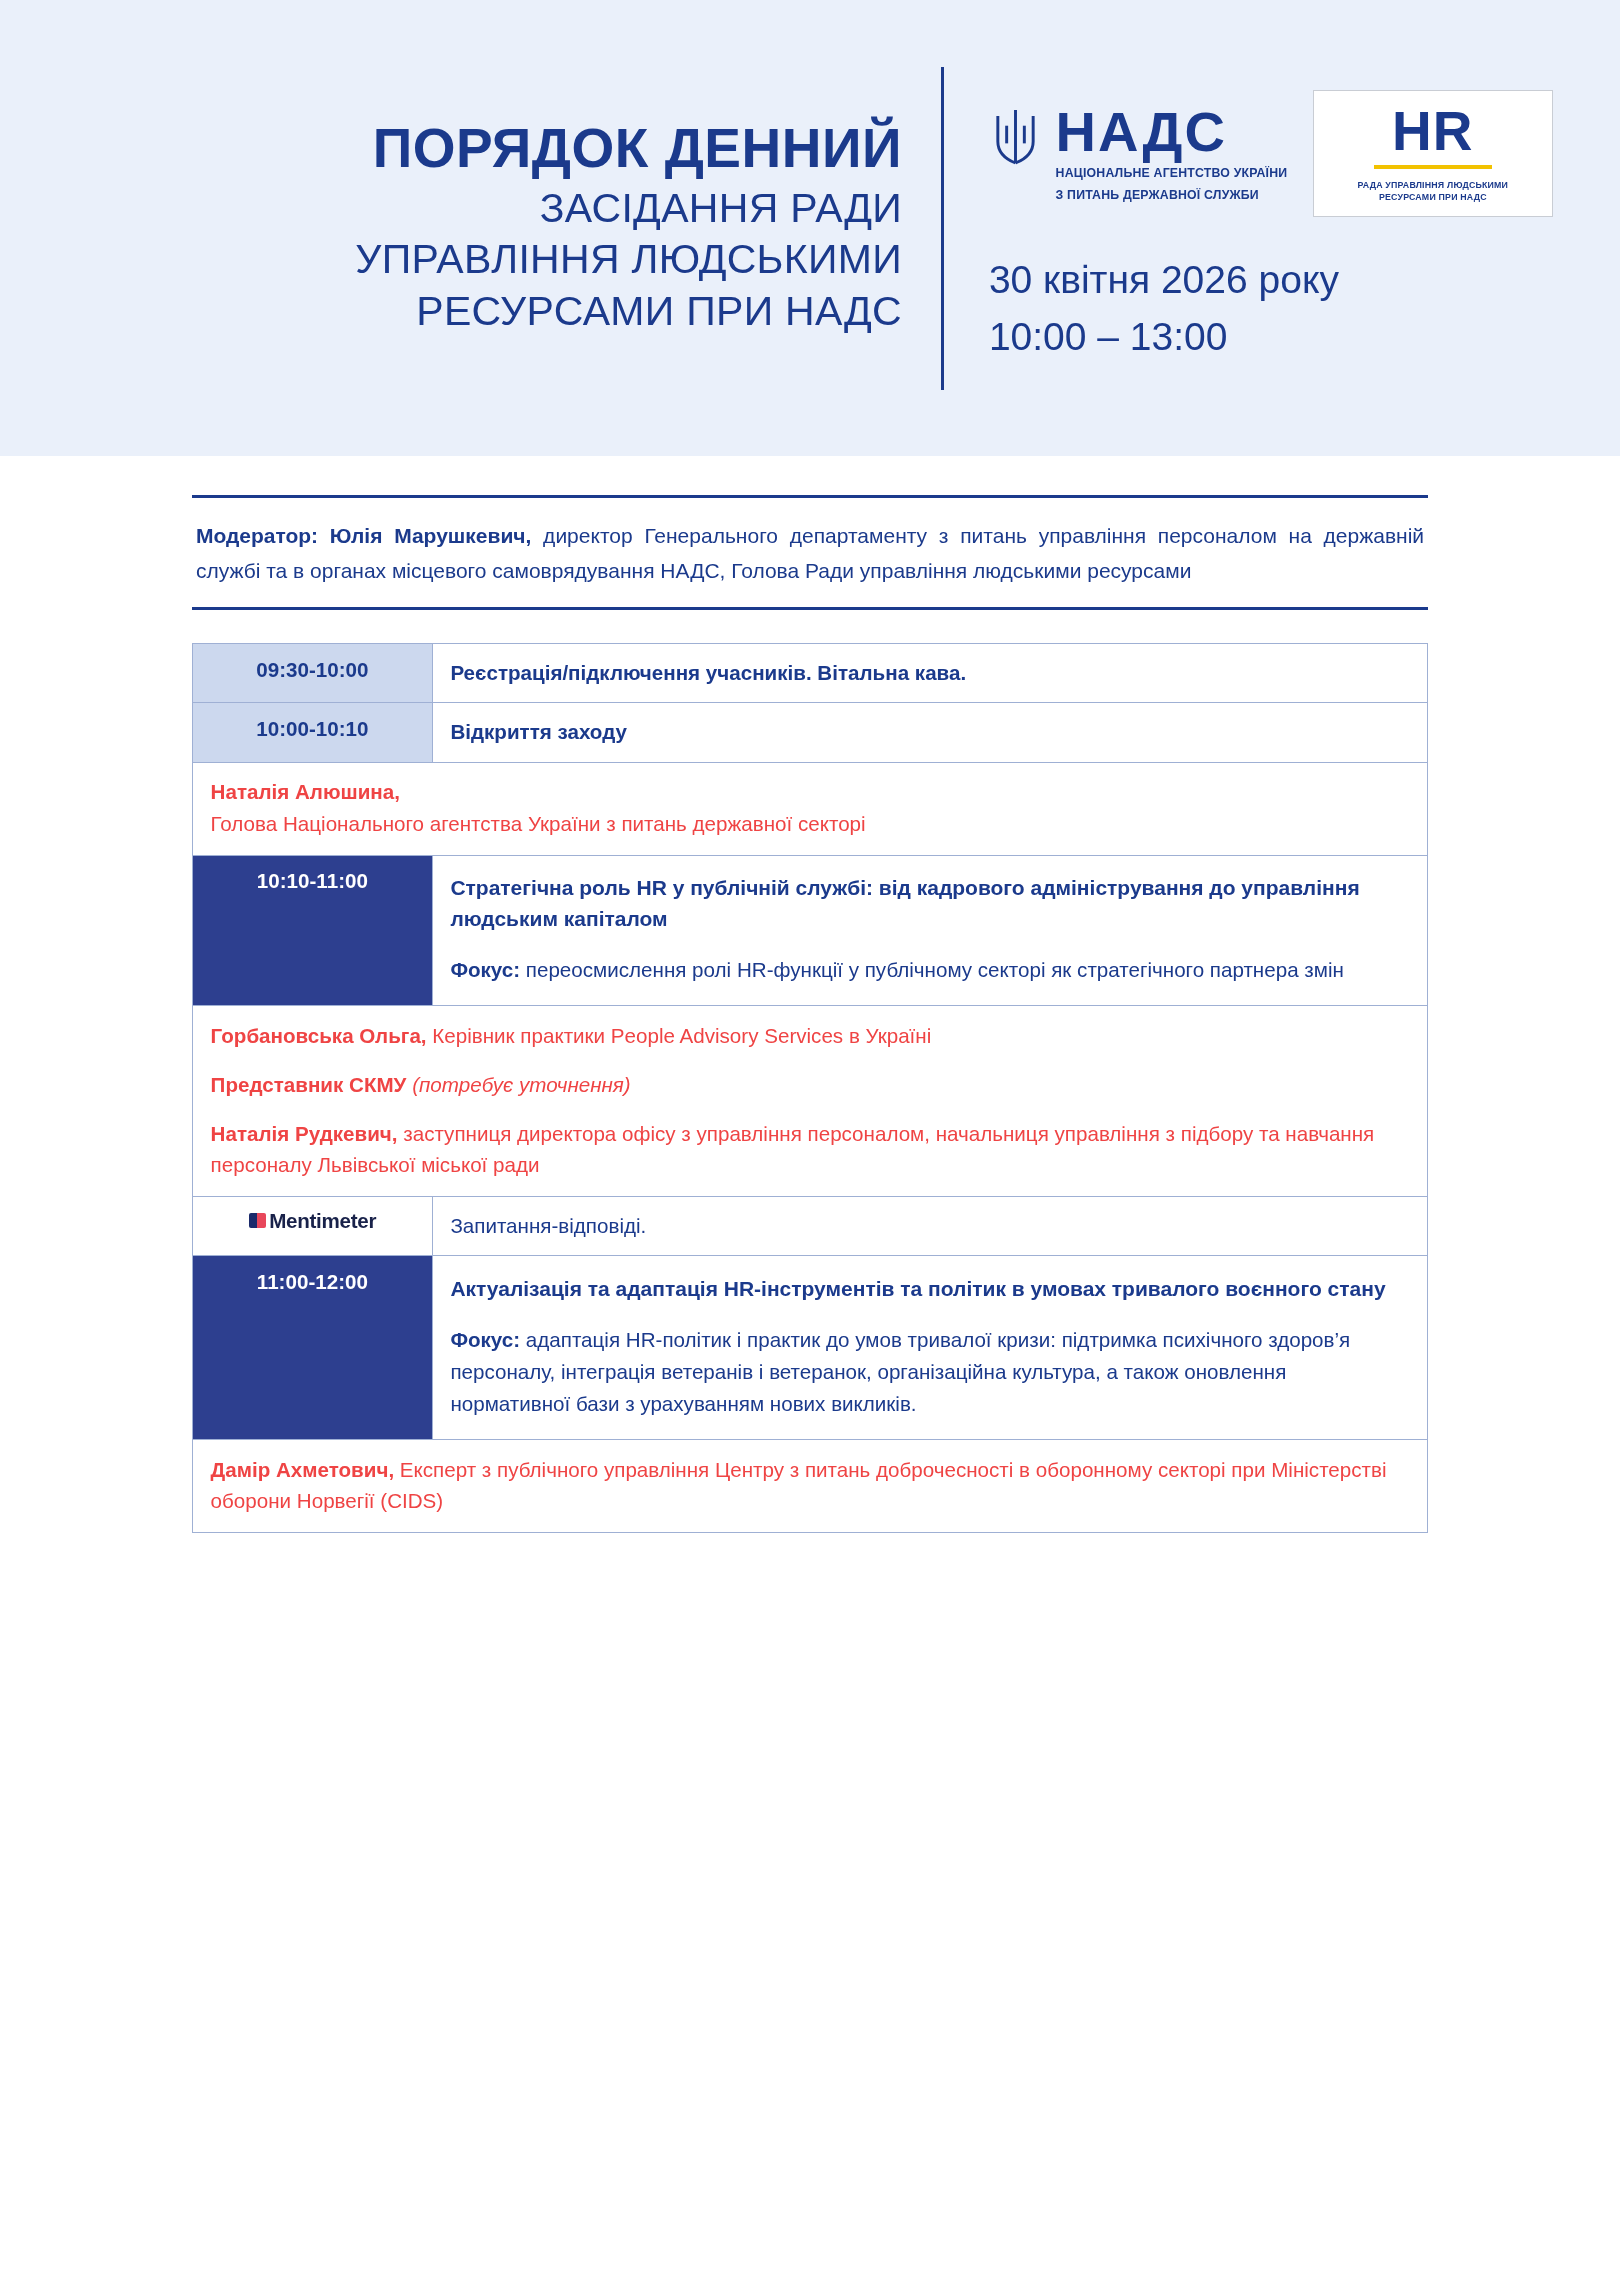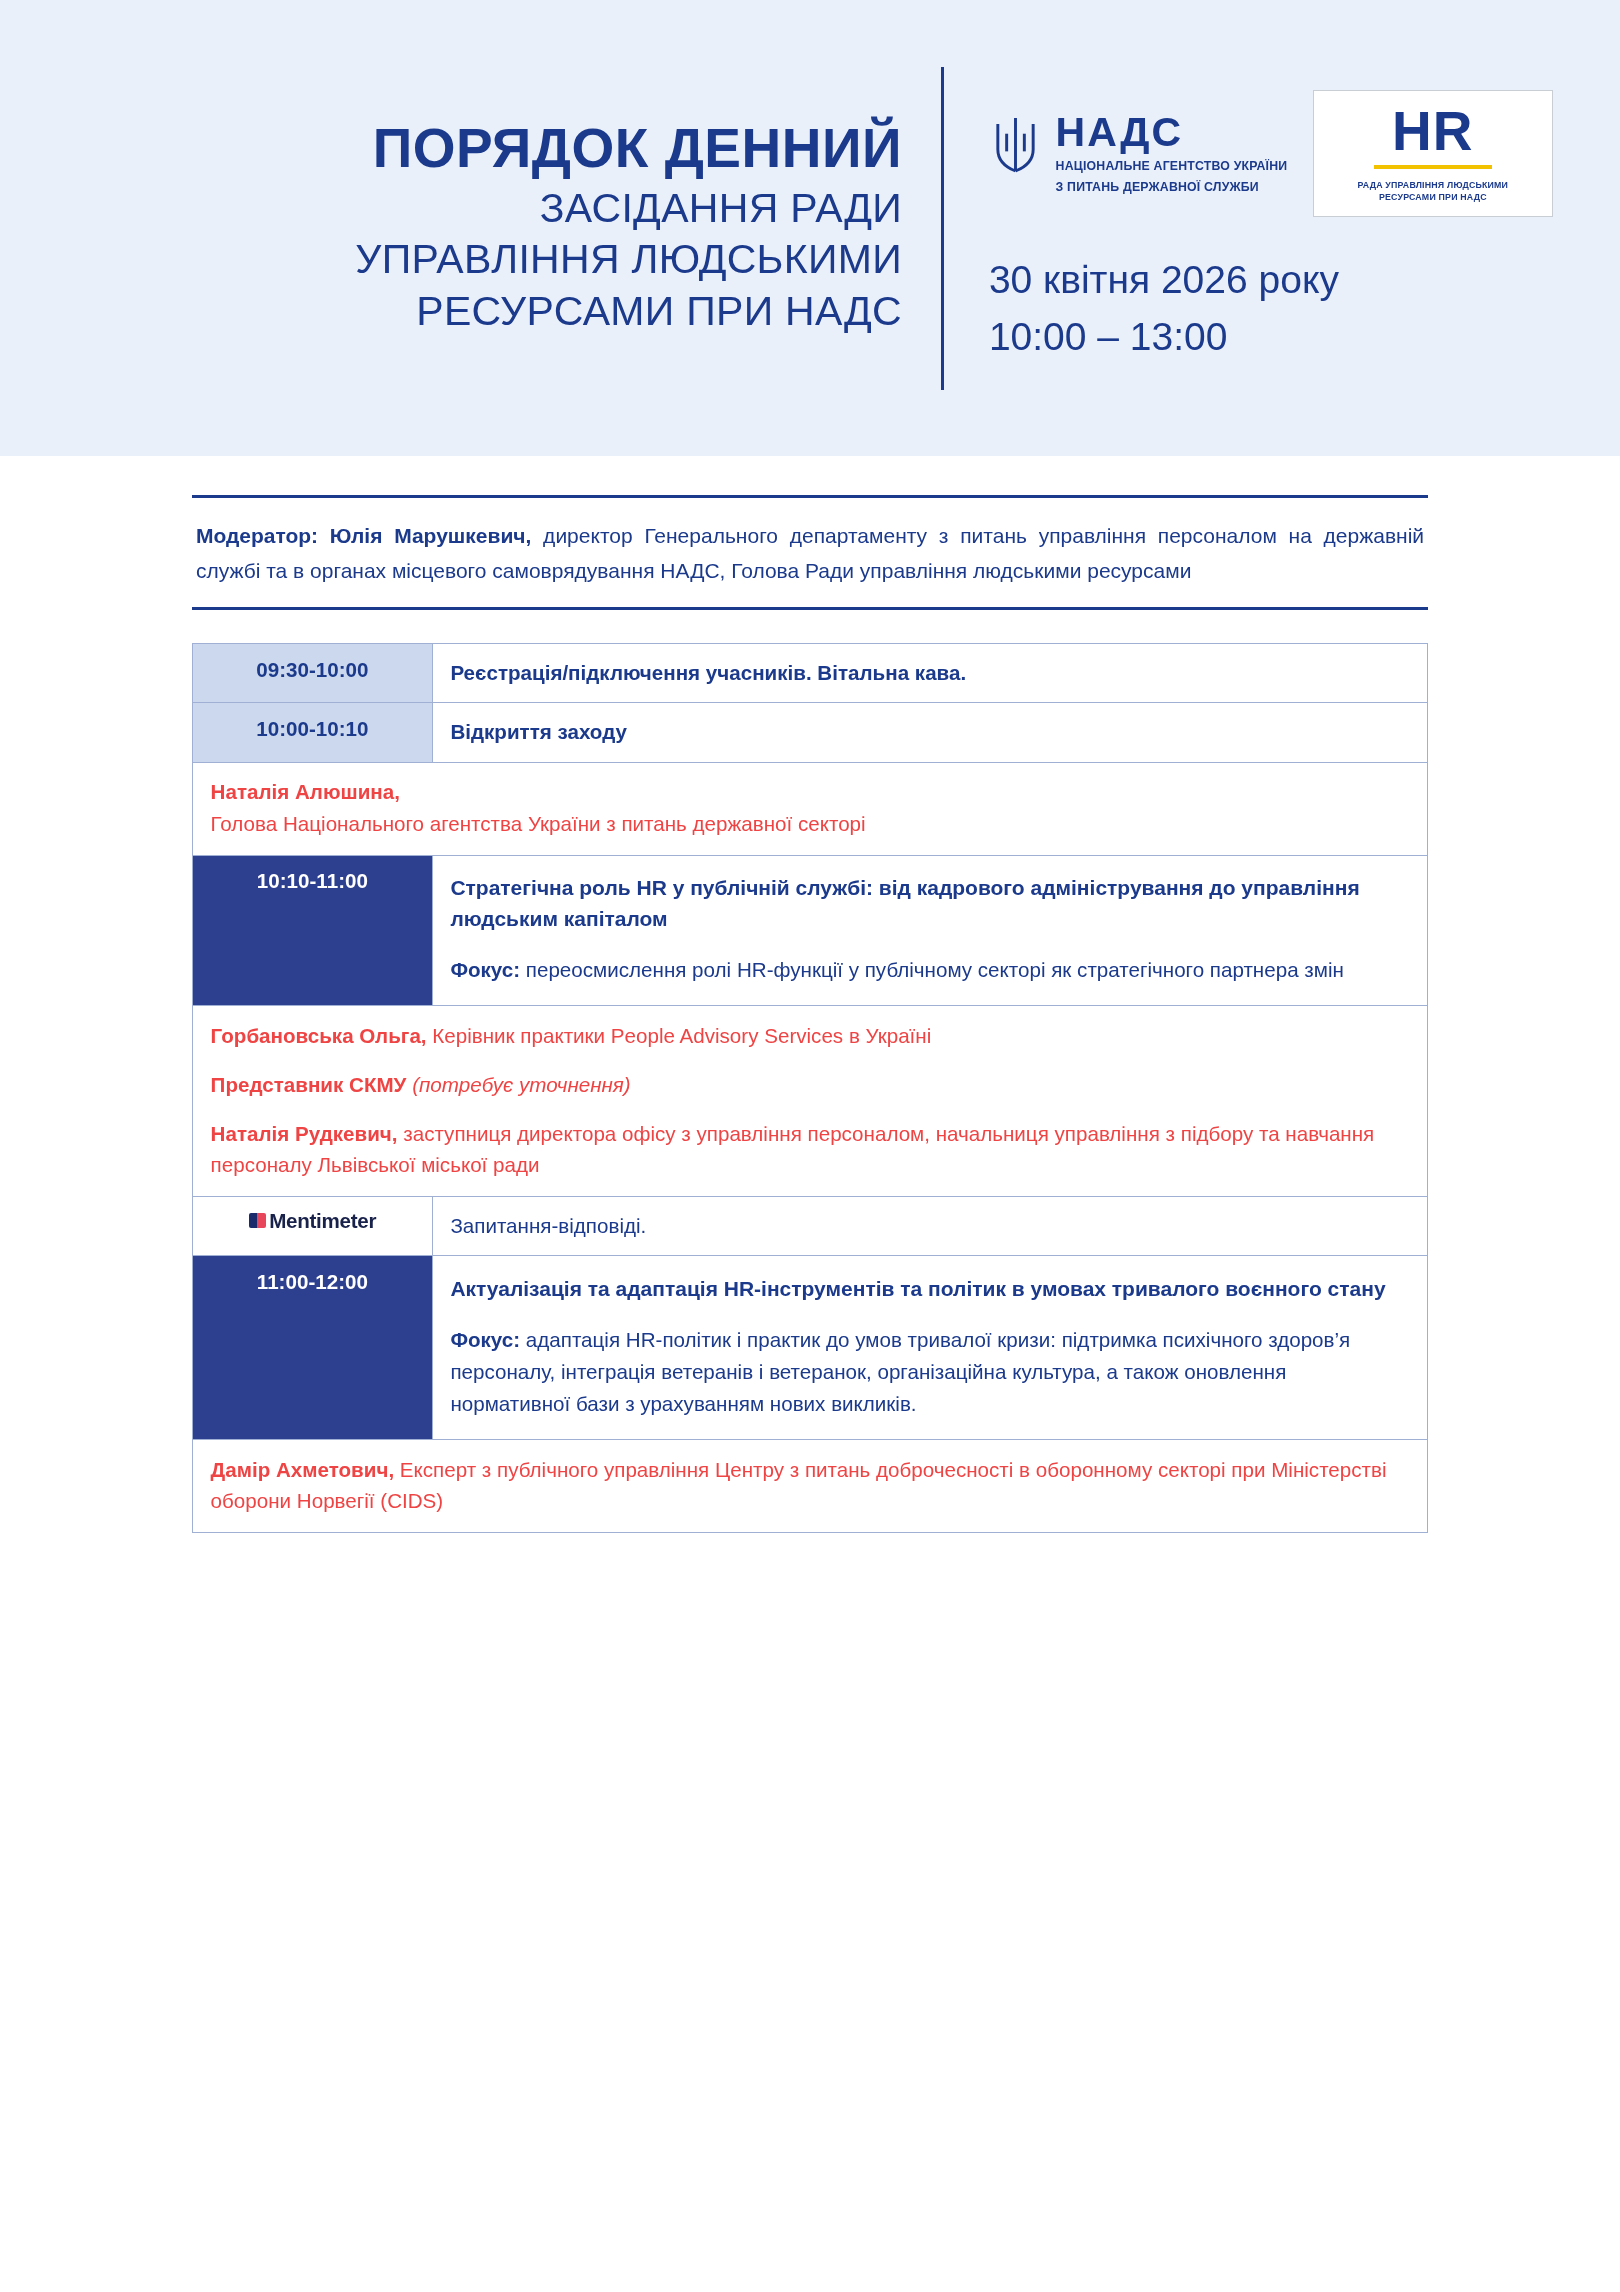--- a/index.html
+++ b/index.html
@@ -78,21 +78,21 @@
     display: flex;
     align-items: flex-start;
     gap: 13.7px;
   }
   .trident {
     width: 53px;
     height: 65px;
     position: relative;
   }
   .logo-nads-text .nads-big {
-    font-size: 41px;
+    font-size: 56px;
     font-weight: bold;
     letter-spacing: 2px;
     color: #1b3a8c;
     line-height: 1;
   }
   .logo-nads-text .nads-small {
     font-size: 12.3px;
     font-weight: bold;
     color: #1b3a8c;
     letter-spacing: 0.2px;

